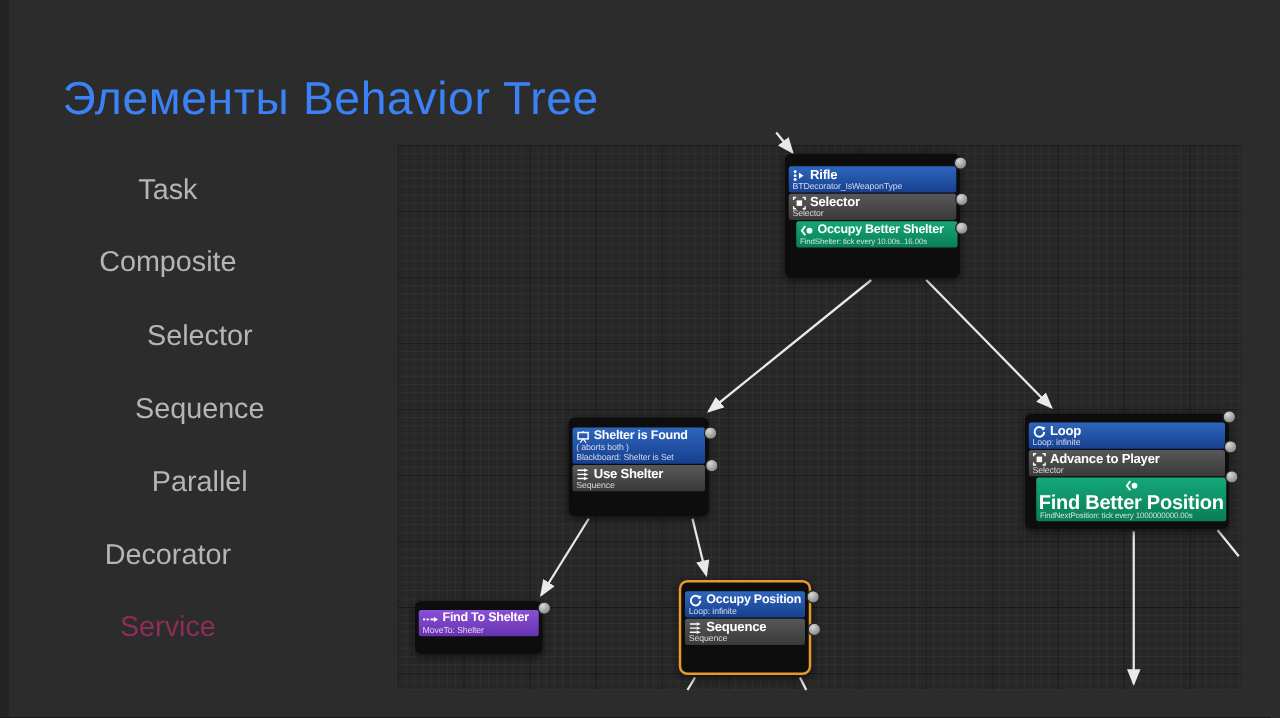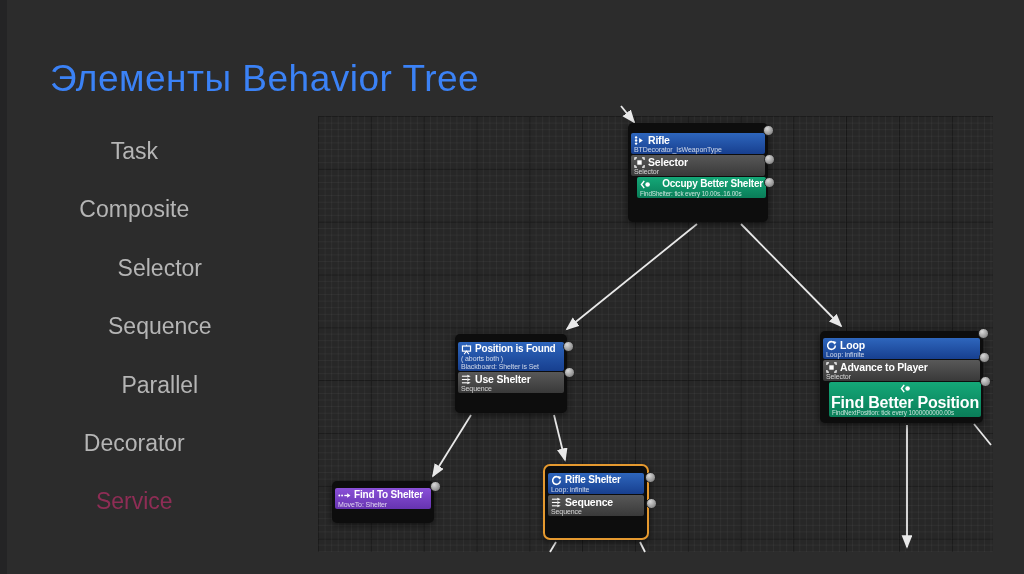--- a/index.html
+++ b/index.html
@@ -116,21 +116,21 @@
           <svg width="11" height="11" viewBox="0 0 12 12">
               <path d="M1 3.2V1H3.2 M8.8 1H11V3.2 M11 8.8V11H8.8 M3.2 11H1V8.8" stroke="#fff" stroke-width="1.3" fill="none"></path>
               <rect x="3.6" y="3.6" width="4.8" height="4.8" fill="#fff"></rect>
             </svg>
         </span>
         <span>Selector</span>
       </div>
       <div class="s">Selector</div>
     </div>
     <div class="row service">
-      <div class="t" style="font-size:10px;justify-content:space-between;">
+      <div class="t" style="font-size:10px;">
         <span class="icon">
           <svg width="11" height="11" viewBox="0 0 12 12">
               <path d="M4.6 2L1.6 6L4.6 10" stroke="#fff" stroke-width="1.6" fill="none"></path>
               <circle cx="8.3" cy="6" r="2.5" fill="#fff"></circle>
             </svg>
         </span>
         <span>Occupy Better Shelter</span>
       </div>
       <div class="s tiny">FindShelter: tick every 10.00s..16.00s</div>
     </div>
@@ -142,21 +142,21 @@
   <div class="bt-node pad-top-8" style="left:455px;top:334px;width:112px;height:79px;">
     <div class="row decorator">
       <div class="t" style="font-size:10px;">
         <span class="icon">
           <svg width="11" height="11" viewBox="0 0 12 12">
               <rect x="1.6" y="2.2" width="8.8" height="5.6" stroke="#fff" stroke-width="1.3" fill="none"></rect>
               <path d="M3.4 11L6 7.8L8.6 11" stroke="#fff" stroke-width="1.1" fill="none"></path>
               <line x1="6" y1="0.8" x2="6" y2="2.2" stroke="#fff" stroke-width="1.1"></line>
             </svg>
         </span>
-        <span>Position is Found</span>
+        <span>Shelter is Found</span>
       </div>
       <div class="s">( aborts both )</div>
       <div class="s">Blackboard: Shelter is Set</div>
     </div>
     <div class="row composite">
       <div class="t">
         <span class="icon">
           <svg width="11" height="11" viewBox="0 0 12 12">
               <g stroke="#fff" stroke-width="1.2">
                 <line x1="1" y1="2.4" x2="6.8" y2="2.4"></line>
@@ -240,21 +240,21 @@
 
   <div class="bt-node selected pad-top-7" style="left:543px;top:464px;width:106px;height:76px;">
     <div class="row decorator">
       <div class="t" style="font-size:10px;">
         <span class="icon">
           <svg width="11" height="11" viewBox="0 0 12 12">
               <path d="M9.8 4.2A4.2 4.2 0 1 0 10.2 6" stroke="#fff" stroke-width="1.7" fill="none"></path>
               <path d="M7.6 1.2L11.4 2.2L8.9 5Z" fill="#fff"></path>
             </svg>
         </span>
-        <span>Rifle Shelter</span>
+        <span>Occupy Position</span>
       </div>
       <div class="s">Loop: infinite</div>
     </div>
     <div class="row composite">
       <div class="t">
         <span class="icon">
           <svg width="11" height="11" viewBox="0 0 12 12">
               <g stroke="#fff" stroke-width="1.2">
                 <line x1="1" y1="2.4" x2="6.8" y2="2.4"></line>
                 <line x1="1" y1="6" x2="6.8" y2="6"></line>

